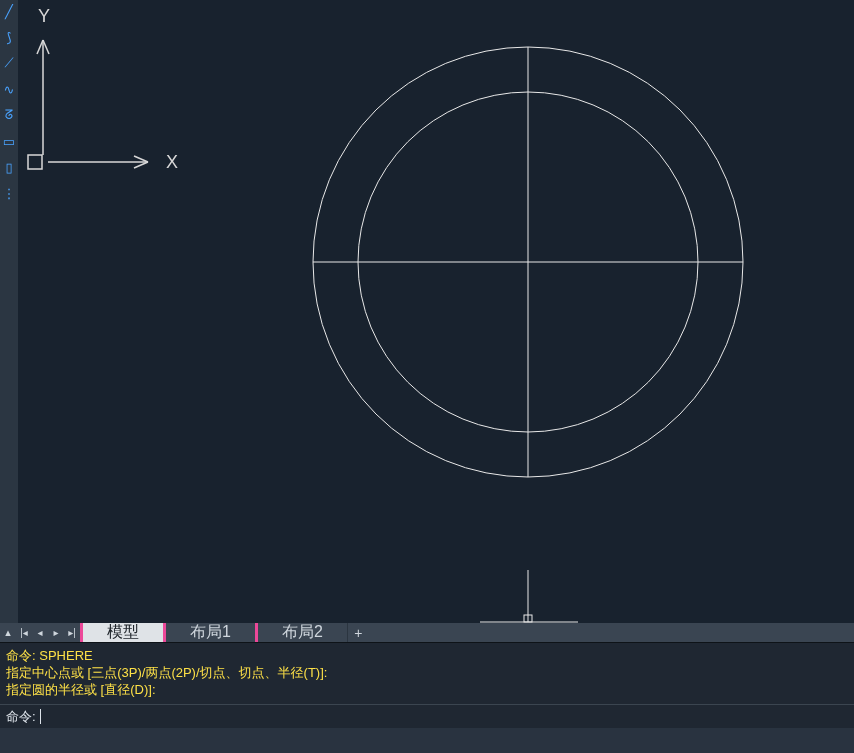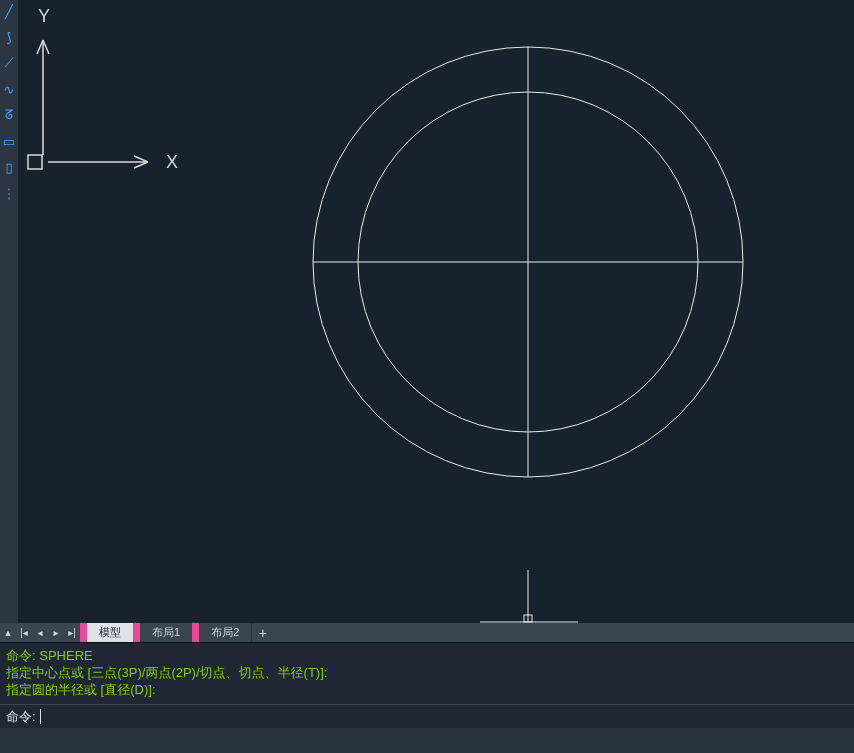--- a/index.html
+++ b/index.html
@@ -70,26 +70,26 @@
     cursor: pointer;
   }
   .tab-nav-btn + .tab-nav-btn { border-left: none; }
   .tab-close-tri {
     width: 16px;
     display: flex; align-items: center; justify-content: center;
     color: #cfd6dd; font-size: 11px;
     cursor: pointer;
   }
   .tab {
-    padding: 0 12px;
+    padding: 0 24px;
     display: flex; align-items: center;
     color: #cfd6dd;
-    font-size: 11px;
-    cursor: pointer;
-    border-left: 7px solid #ec4899;
+    font-size: 16px;
+    cursor: pointer;
+    border-left: 3px solid #ec4899;
   }
   .tab.active {
     background: #dfe3e7;
     color: #20262c;
     font-weight: 500;
   }
   .tab-add {
     width: 22px;
     display: flex; align-items: center; justify-content: center;
     color: #cfd6dd;
@@ -97,21 +97,21 @@
     border-left: 1px solid #2b3540;
     cursor: pointer;
   }
 
   
   .cmd-history {
     position: absolute;
     left: 0; top: 642px;
     width: 854px; height: 62px;
     background: #1f2732;
-    color: #84cc16;
+    color: #fde047;
     font-size: 13px;
     line-height: 17px;
     padding: 4px 6px 2px 6px;
     white-space: pre-wrap;
     border-top: 1px solid #0e1318;
   }
 
   
   .cmd-line {
     position: absolute;

